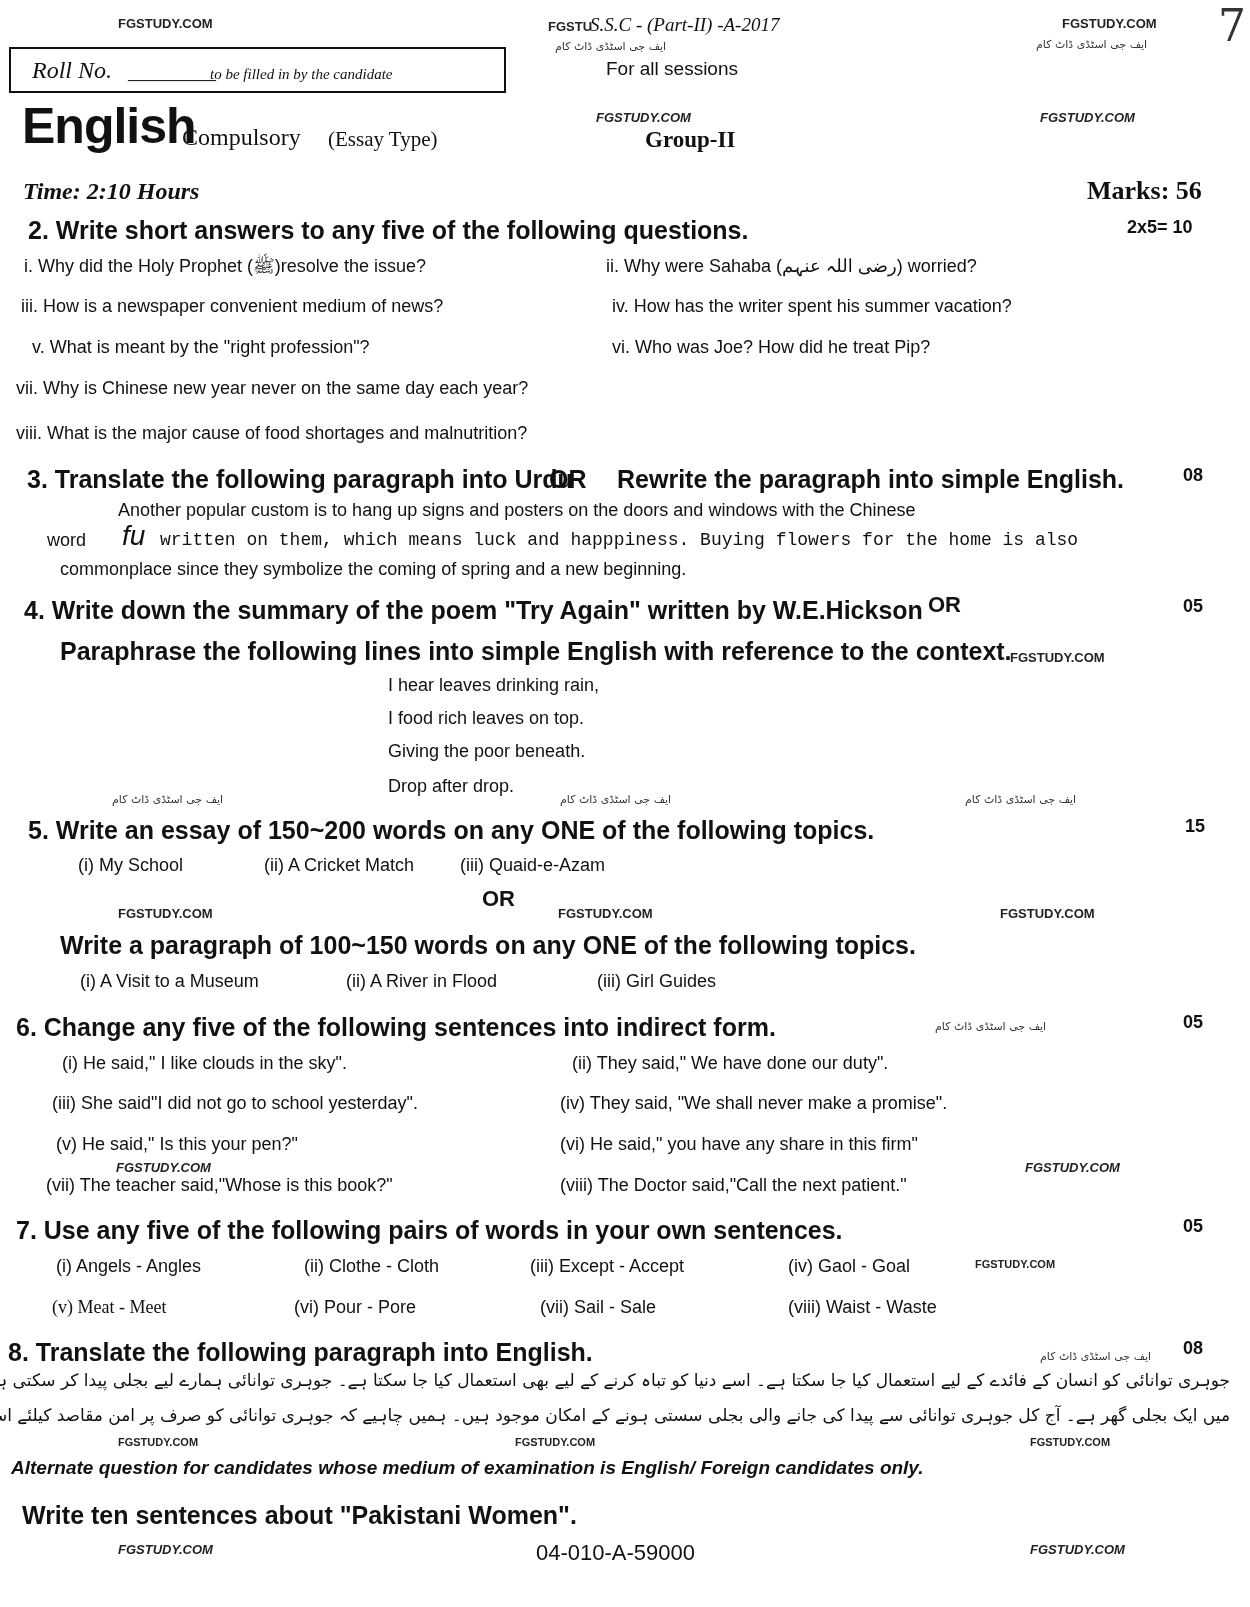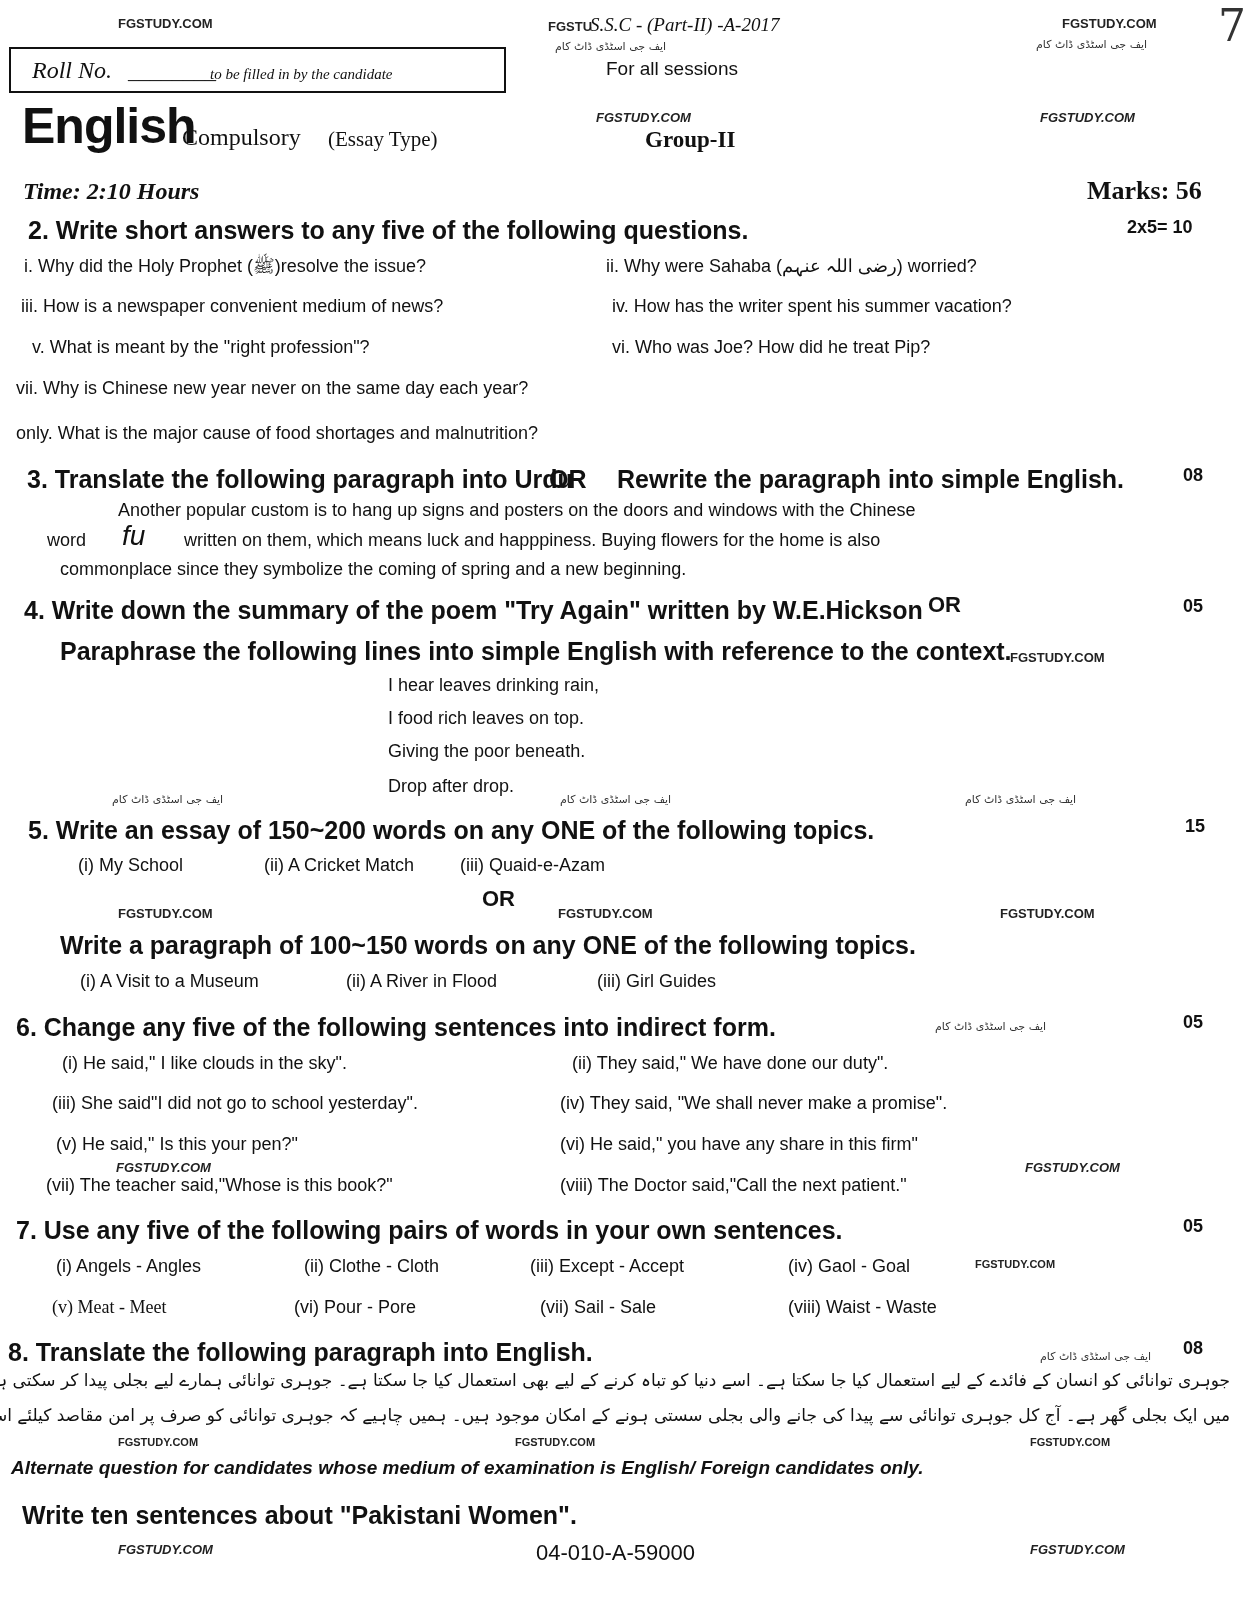--- a/index.html
+++ b/index.html
@@ -44,30 +44,30 @@
 
 <div class="abs q-head" style="left:28px;top:216px;">2.  Write short answers to any five of the following questions.</div>
 <div class="abs q-marks" style="left:1127px;top:217px;">2x5= 10</div>
 <div class="abs item" style="left:24px;top:255px;">i. Why did the Holy Prophet (ﷺ)resolve the issue?</div>
 <div class="abs item" style="left:606px;top:255px;">ii.  Why were Sahaba (رضی اللہ عنہم) worried?</div>
 <div class="abs item" style="left:21px;top:296px;">iii. How is a newspaper convenient medium of news?</div>
 <div class="abs item" style="left:612px;top:296px;">iv. How has the writer spent his summer vacation?</div>
 <div class="abs item" style="left:32px;top:337px;">v.  What is meant by the "right profession"?</div>
 <div class="abs item" style="left:612px;top:337px;">vi. Who was Joe? How did he treat Pip?</div>
 <div class="abs item" style="left:16px;top:378px;">vii. Why is Chinese new year never on the same day each year?</div>
-<div class="abs item" style="left:16px;top:423px;">only. What is the major cause of food shortages and malnutrition?</div>
+<div class="abs item" style="left:16px;top:423px;">viii. What is the major cause of food shortages and malnutrition?</div>
 
 <div class="abs q-head" style="left:27px;top:465px;">3.  Translate the following paragraph into Urdu</div>
 <div class="abs q-head" style="left:549px;top:465px;">OR</div>
 <div class="abs q-head" style="left:617px;top:465px;">Rewrite the paragraph into simple English.</div>
 <div class="abs q-marks" style="left:1183px;top:465px;">08</div>
 <div class="abs item" style="left:118px;top:500px;">Another popular custom is to hang up signs and posters on the doors and windows with the Chinese</div>
 <div class="abs item" style="left:47px;top:530px;">word</div>
 <div class="abs" style="left:122px;top:520px;font-size:28px;font-style:italic;">fu</div>
-<div class="abs item" style="left:184px;top:530px;">written on them, which means luck and happpiness. Buying flowers for the home is also</div>
+<div class="abs item" style="left:160px;top:530px;font-family:Liberation Mono, monospace;">written on them, which means luck and happpiness. Buying flowers for the home is also</div>
 <div class="abs item" style="left:60px;top:559px;">commonplace since they symbolize the coming of spring and a new beginning.</div>
 
 <div class="abs q-head" style="left:24px;top:596px;">4.  Write down the summary of the poem "Try Again" written by W.E.Hickson</div>
 <div class="abs" style="left:928px;top:592px;font-size:22px;font-weight:bold;">OR</div>
 <div class="abs q-marks" style="left:1183px;top:596px;">05</div>
 <div class="abs q-head" style="left:60px;top:637px;">Paraphrase the following lines into simple English with reference to the context.</div>
 <div class="abs wm" style="left:1010px;top:650px;">FGSTUDY.COM</div>
 <div class="abs item" style="left:388px;top:675px;">I hear leaves drinking rain,</div>
 <div class="abs item" style="left:388px;top:708px;">I food rich leaves on top.</div>
 <div class="abs item" style="left:388px;top:741px;">Giving the poor beneath.</div>

